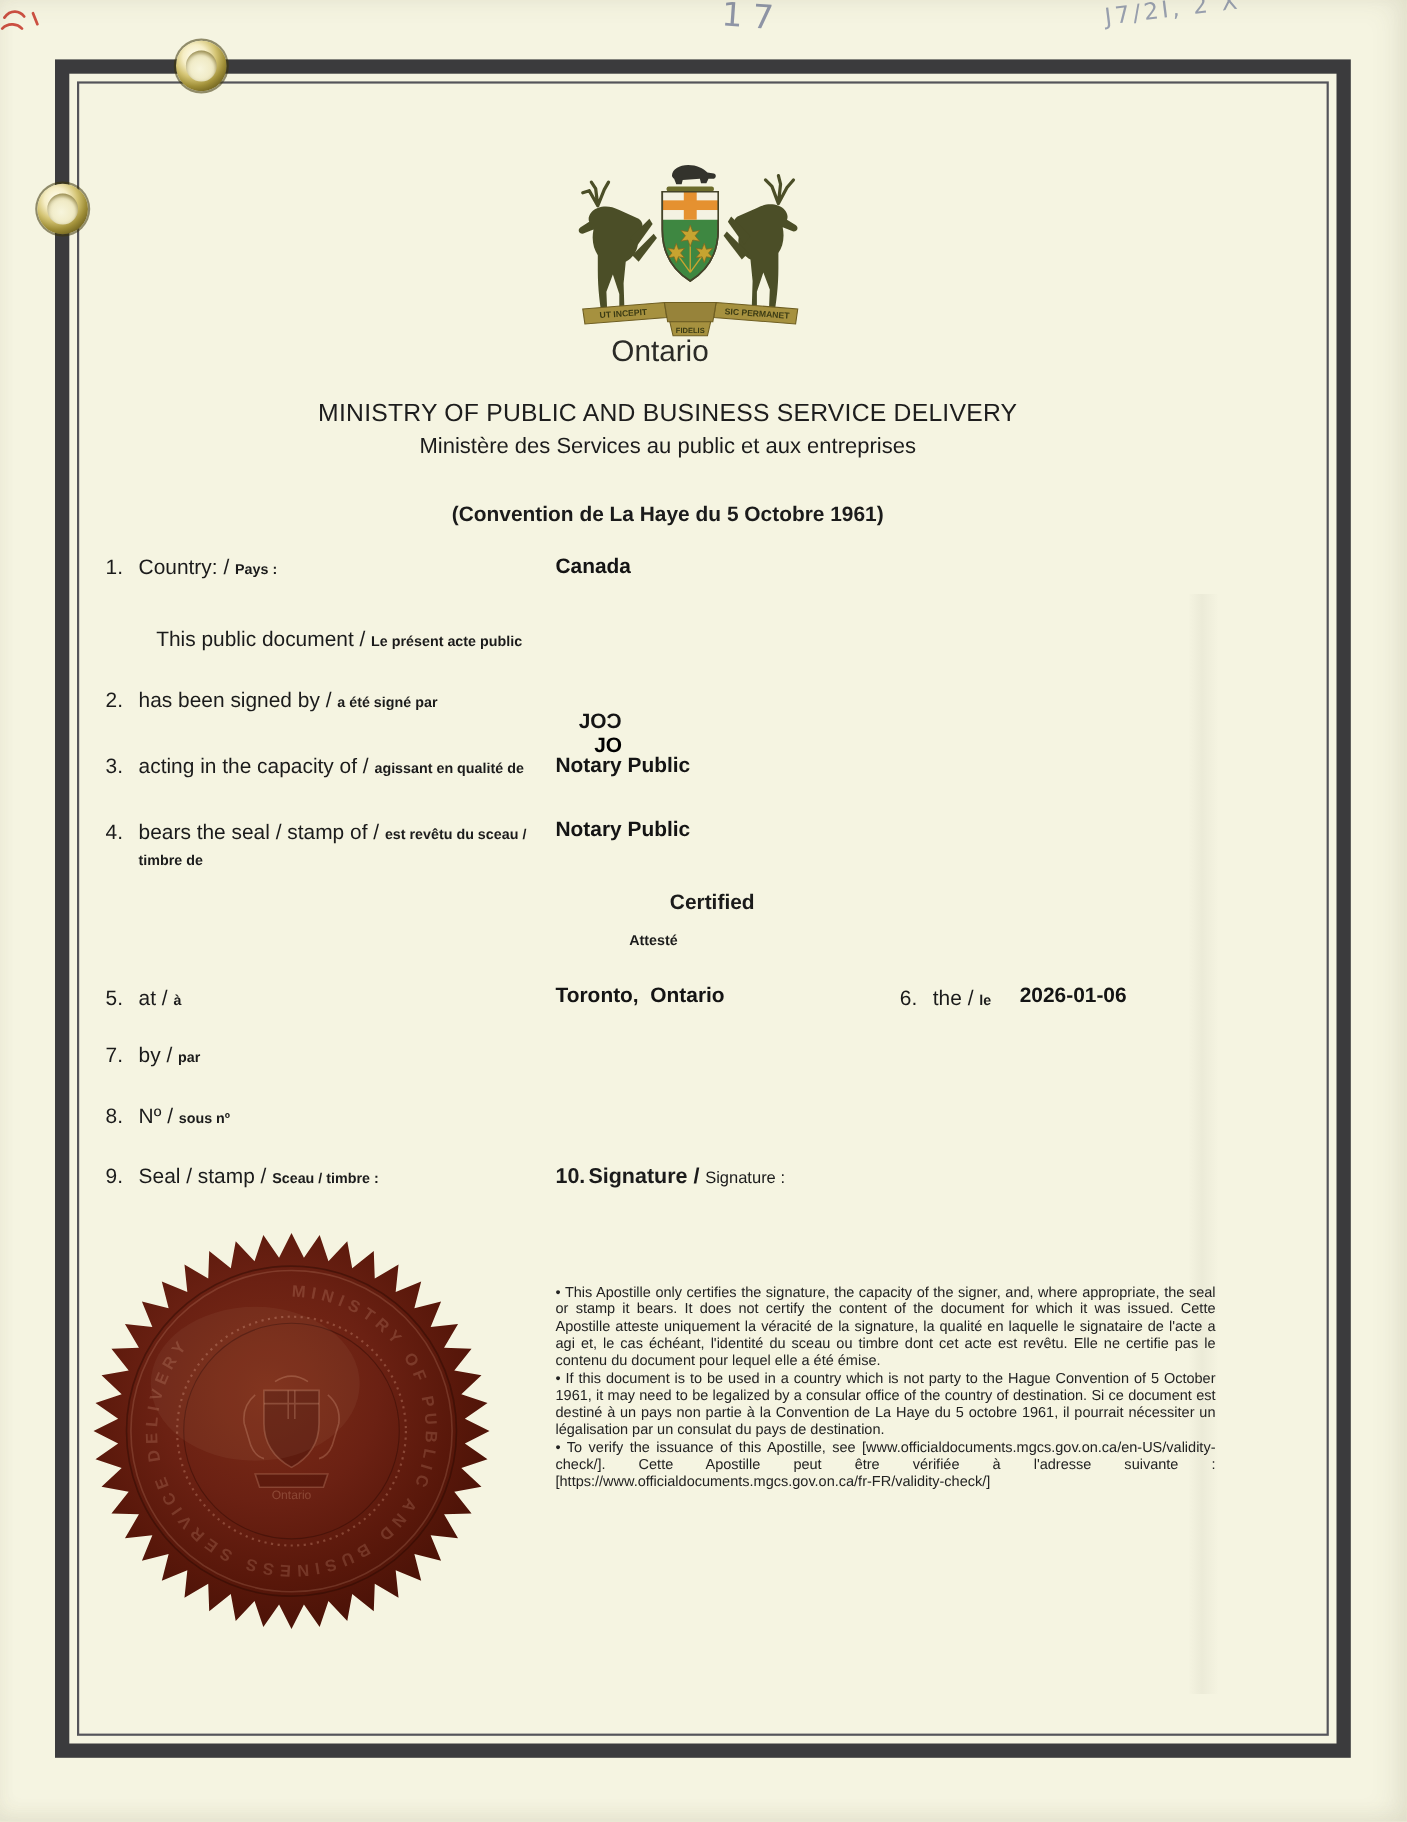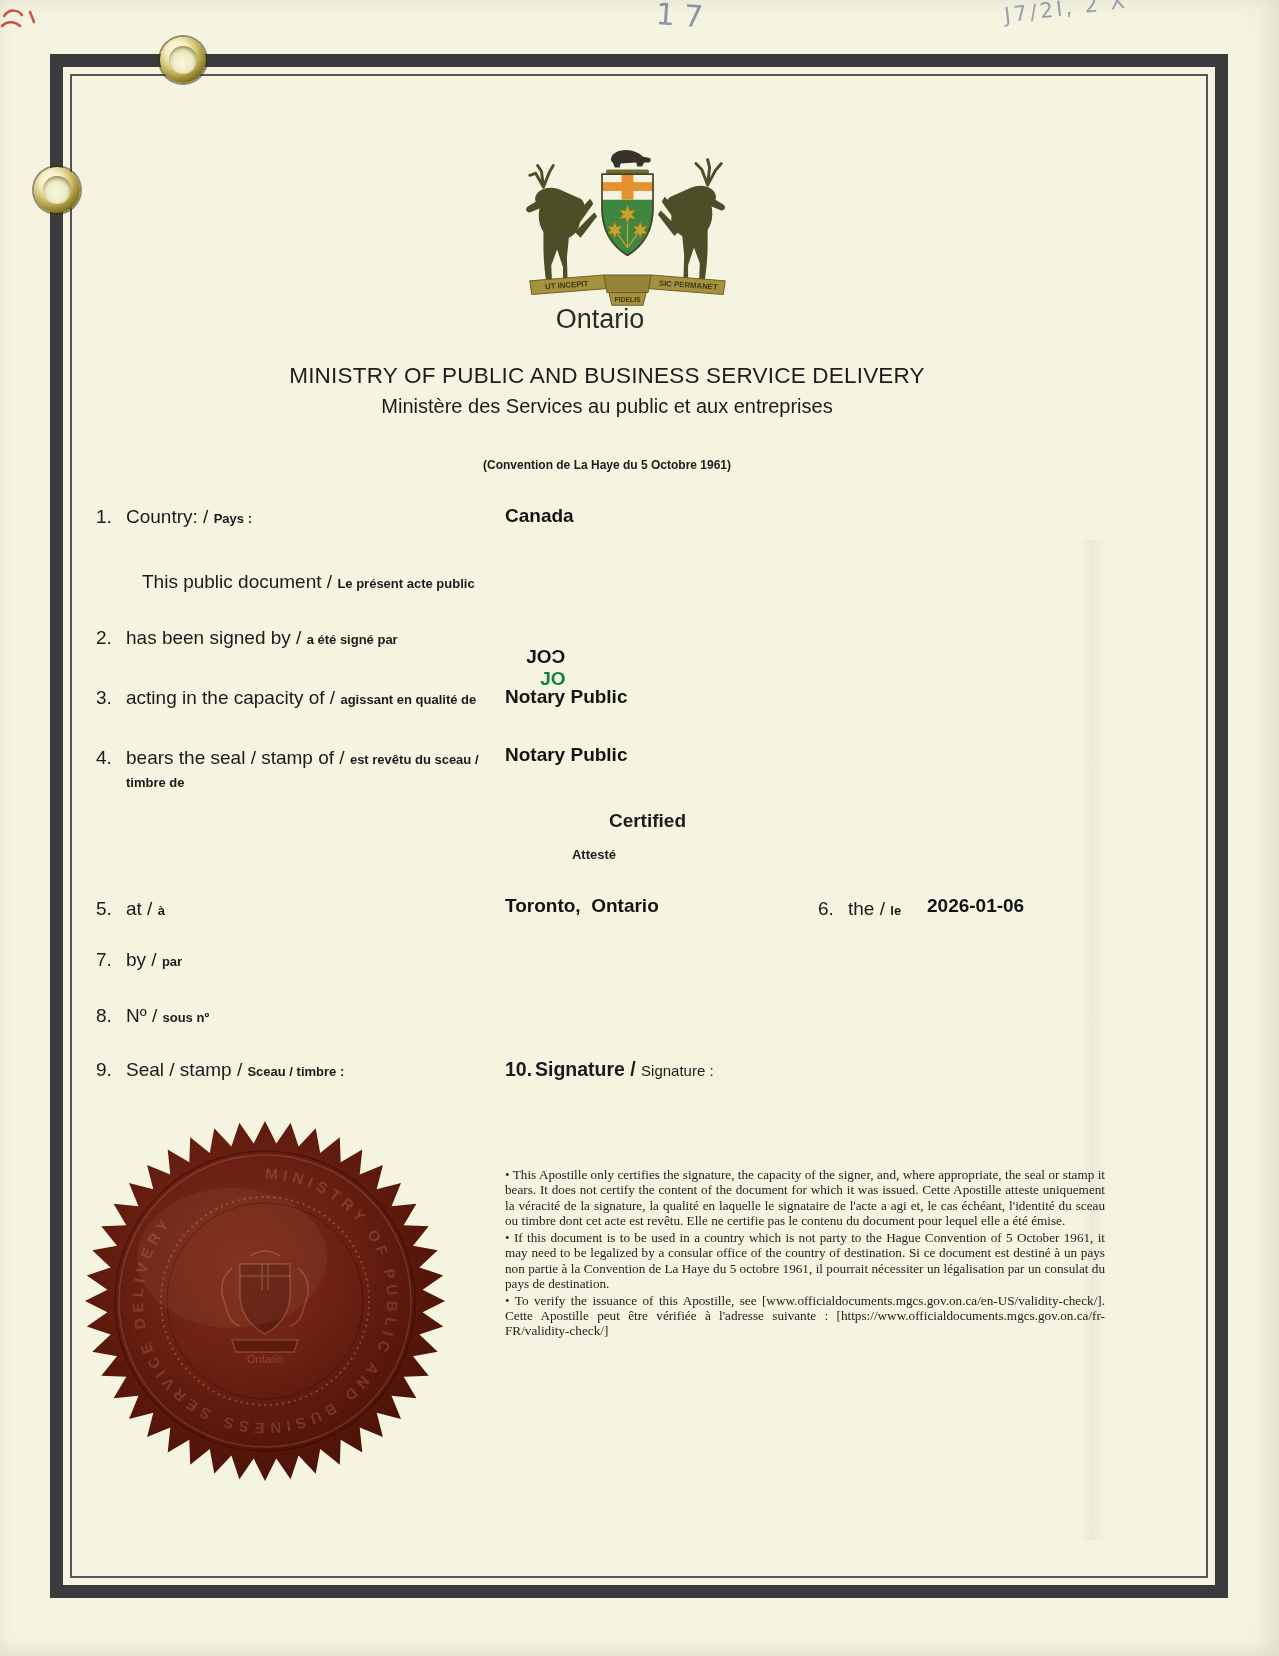--- a/index.html
+++ b/index.html
@@ -26,41 +26,41 @@
   .hw-17{left:656px;top:-2px;font-size:30px;letter-spacing:9px;transform:rotate(4deg);}
   .hw-scribble{left:1004px;top:-4px;font-size:21px;letter-spacing:3px;transform:rotate(-7deg);color:#99a0af;}
   
   .crest{position:absolute;left:520px;top:146px;width:215px;height:170px;}
   .wordmark{position:absolute;left:490px;top:304px;width:220px;text-align:center;
     font-size:27px;color:#2b2b27;}
   .center-col{position:absolute;left:97px;width:1020px;text-align:center;}
   .ministry-en{top:363px;font-size:22.5px;letter-spacing:.2px;color:#1d1d1d;}
   .ministry-fr{top:395px;font-size:20px;}
   .apostille{top:434px;font-size:20px;font-weight:bold;letter-spacing:.4px;}
-  .convention{top:458px;font-size:12px;font-weight:bold;}
+  .convention{top:458px;font-size:19px;font-weight:bold;}
   
   .row{position:absolute;padding-left:30px;font-size:19px;line-height:1.22;}
   .row .no{position:absolute;left:0;top:0;font-size:19px;}
   .row .en{font-size:19px;}
   .row .fr{font-size:13px;font-weight:bold;text-align:center;}
   .row.noindent{padding-left:0;}
   .value{position:absolute;font-size:19px;font-weight:bold;white-space:pre;color:#141414;}
-  .value .faint{color:#15803d;font-weight:bold;}
+  .value .faint{color:#000000;font-weight:bold;}
   .smudge{display:inline-block;width:58px;height:11px;margin-left:8px;vertical-align:baseline;
     background:linear-gradient(90deg, rgba(86,110,58,.45), rgba(120,140,80,.22) 60%, rgba(120,140,80,0));
     filter:blur(1px);border-radius:2px;}
   .certified{position:absolute;left:502px;top:810px;width:184px;text-align:center;}
   .certified .c-en{font-size:19px;font-weight:bold;text-align:right;}
   .certified .c-fr{font-size:13px;font-weight:bold;margin-top:15px;}
   .sig .no,.sig .en{font-weight:bold;font-size:19.5px;}
   .sig .fr{font-weight:normal;font-size:15px;}
   
   .notes{position:absolute;left:505px;top:1167px;width:600px;font-size:13.2px;line-height:1.17;
     text-align:justify;color:#222;}
-  .notes p{margin:0 0 1px 0;font-family:Liberation Serif, serif;}
+  .notes p{margin:0 0 1px 0;}
   
   .seal{position:absolute;left:82px;top:1118px;width:366px;height:366px;}
   
   .crease{position:absolute;left:1080px;top:540px;width:28px;height:1000px;pointer-events:none;
     background:linear-gradient(90deg, rgba(0,0,0,0), rgba(60,60,40,.05) 45%, rgba(0,0,0,0));}
   .redmark{position:absolute;left:0;top:0;}
 </style>
 </head>
 <body>
 

